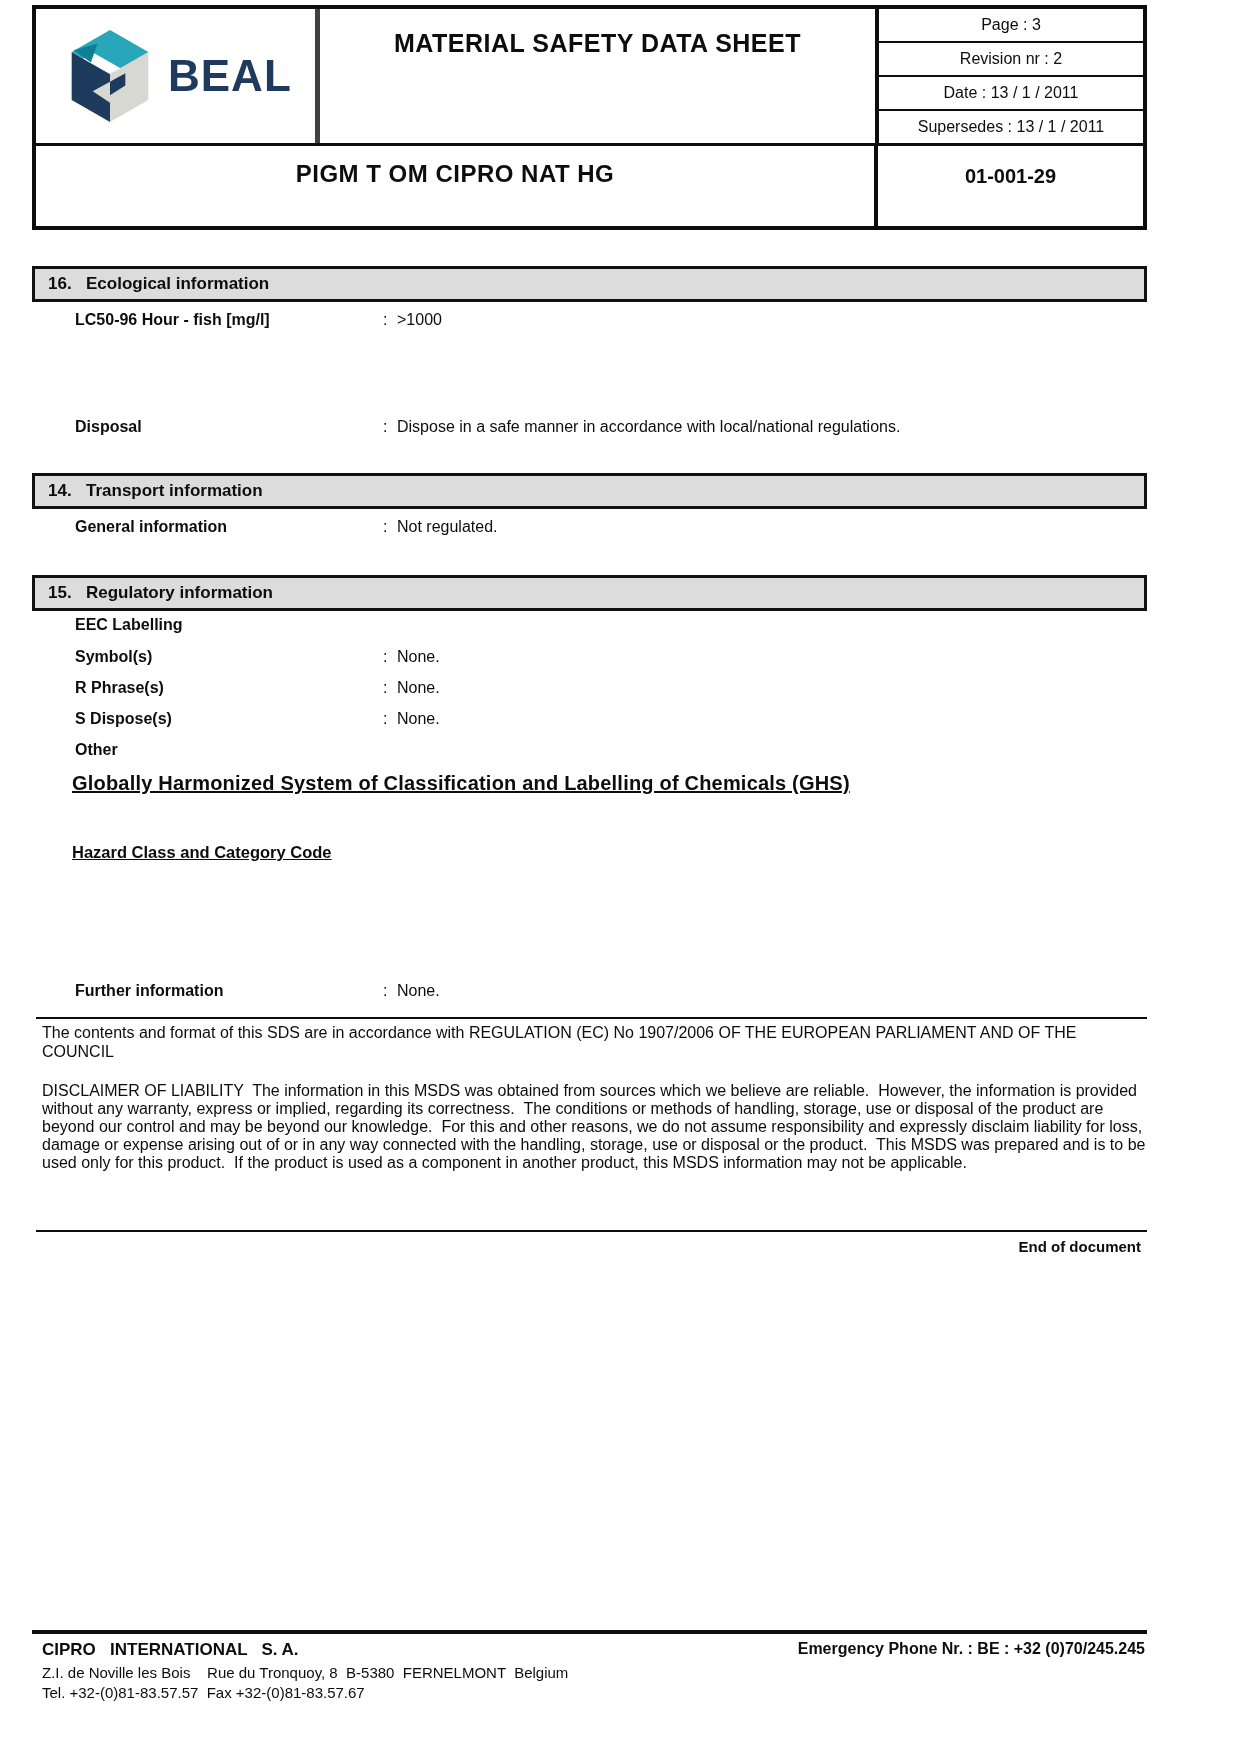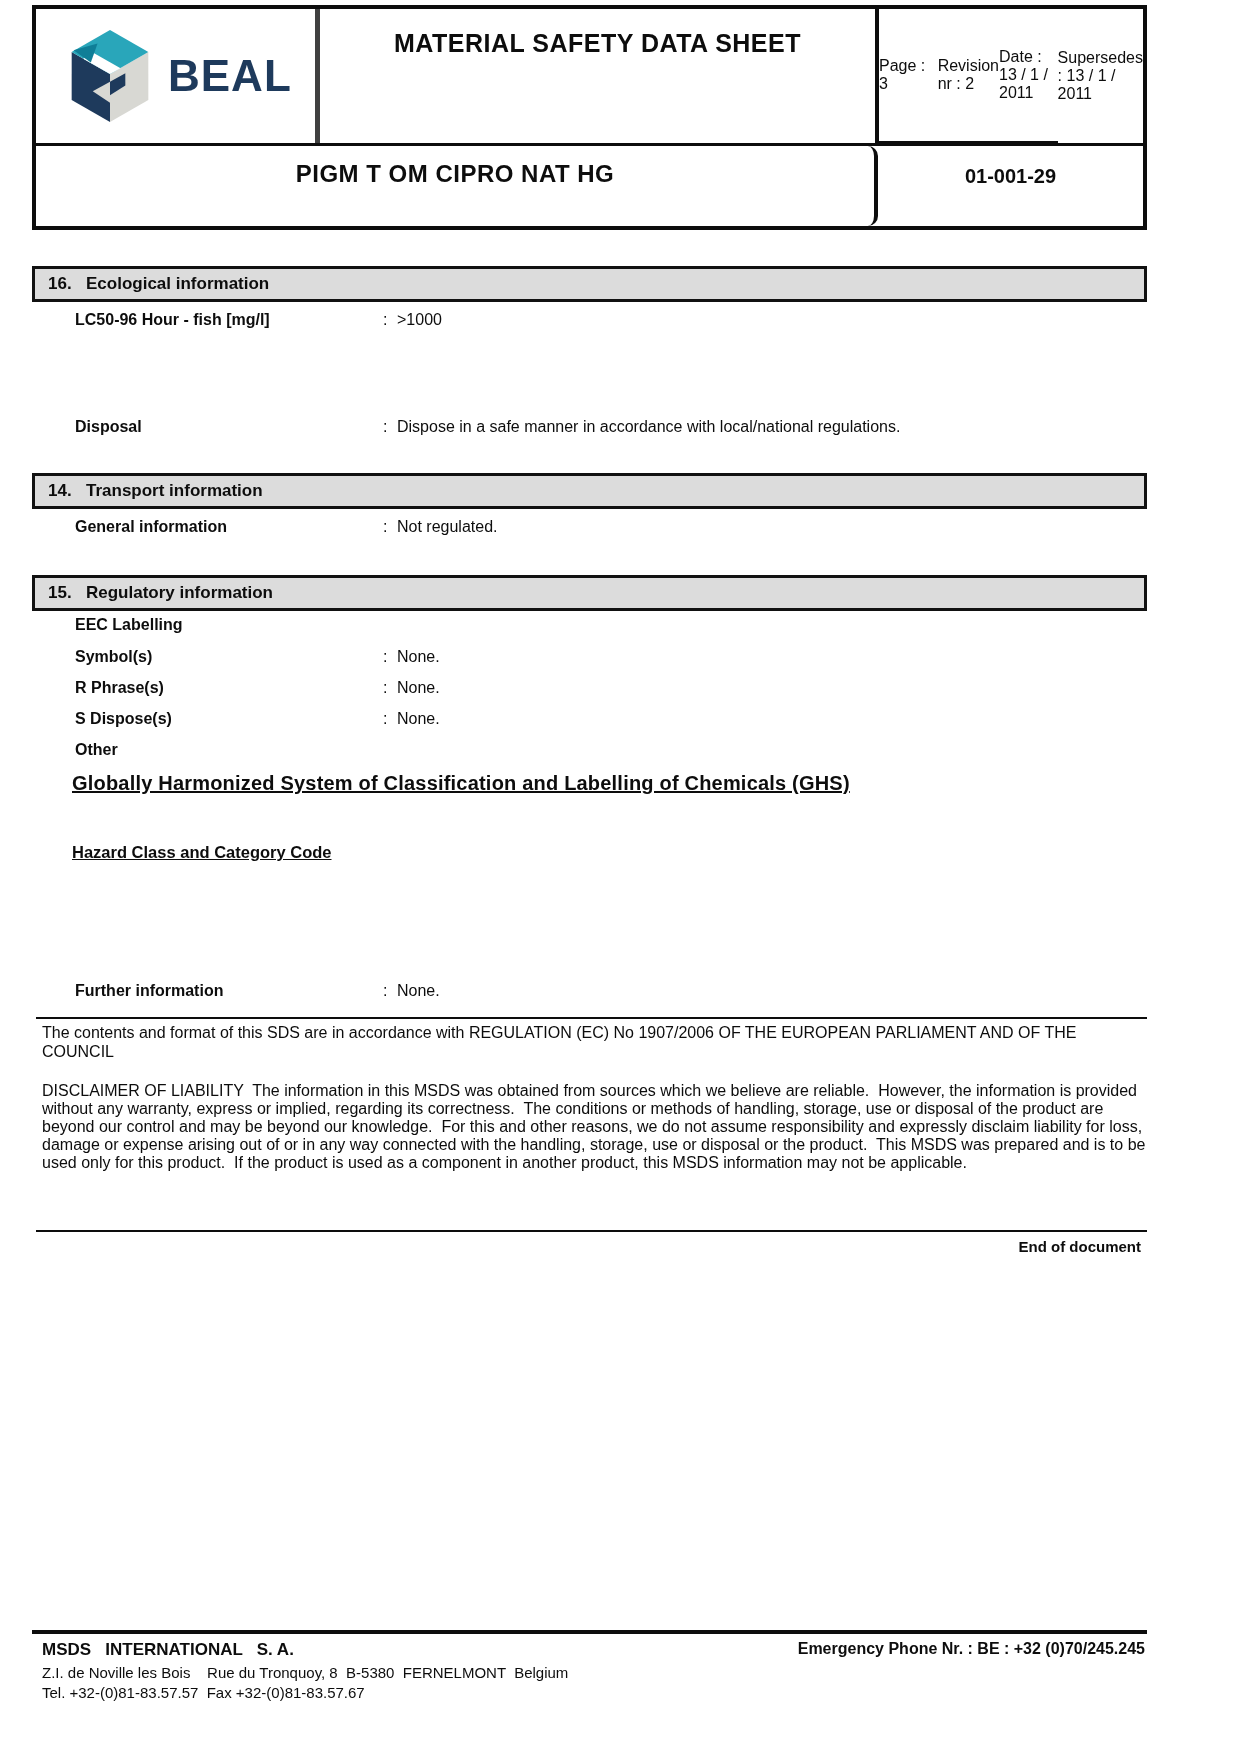--- a/index.html
+++ b/index.html
@@ -19,30 +19,30 @@
   .hdr-logo-cell {
     width:284px; border-right:5px solid #404040;
     display:flex; align-items:center; padding-left:28px; gap:12px;
   }
   .brand-text { font-size:44px; font-weight:bold; color:#1E3A5C; letter-spacing:1px; }
   .hdr-title-cell {
     flex:1; border-right:4px solid #0d0d0d;
     text-align:center; padding-top:20px;
     font-size:25px; font-weight:bold; letter-spacing:0.5px;
   }
-  .hdr-meta-cell { width:264px; display:flex; flex-direction:row; }
+  .hdr-meta-cell { width:264px; display:flex; flex-direction:column; }
   .meta-row {
     flex:1; display:flex; align-items:center; justify-content:center;
     font-size:16px; border-bottom:2px solid #0d0d0d;
   }
   .meta-row:last-child { border-bottom:none; }
   .hdr-bottom { flex:1; display:flex; }
   .hdr-product-cell {
     flex:1; border-right:4px solid #0d0d0d; text-align:center;
-    padding-top:14px; font-size:24px; font-weight:bold; letter-spacing:0.5px;border-radius:10px;
+    padding-top:14px; font-size:24px; font-weight:bold; letter-spacing:0.5px;
   }
   .hdr-code-cell {
     width:265px; text-align:center; padding-top:11px;
     font-size:20px; font-weight:bold;margin-top:8px;
   }
   
   .sec-bar {
     position:absolute; left:32px; width:1115px; height:36px;
     background:#DCDCDC; border:3px solid #111111;
     display:flex; align-items:center; padding-left:13px;
@@ -169,18 +169,18 @@
     <span class="val">None.</span>
   </div>
 
   <div class="rule-thin" style="top:1017px"></div>
   <div class="para" style="top:1023px">The contents and format of this SDS are in accordance with REGULATION (EC) No 1907/2006 OF THE EUROPEAN PARLIAMENT AND OF THE COUNCIL</div>
   <div class="para tight" style="top:1082px">DISCLAIMER OF LIABILITY  The information in this MSDS was obtained from sources which we believe are reliable.  However, the information is provided without any warranty, express or implied, regarding its correctness.  The conditions or methods of handling, storage, use or disposal of the product are beyond our control and may be beyond our knowledge.  For this and other reasons, we do not assume responsibility and expressly disclaim liability for loss, damage or expense arising out of or in any way connected with the handling, storage, use or disposal or the product.  This MSDS was prepared and is to be used only for this product.  If the product is used as a component in another product, this MSDS information may not be applicable.</div>
   <div class="rule-thin" style="top:1230px"></div>
   <div class="end-note" style="top:1238px">End of document</div>
 
   <div class="rule-thick" style="top:1630px"></div>
-  <div class="foot-company" style="top:1640px">MSDS   INTERNATIONAL   S. A.</div>
+  <div class="foot-company" style="top:1640px">CIPRO   INTERNATIONAL   S. A.</div>
   <div class="foot-emergency" style="top:1640px">Emergency Phone Nr. : BE : +32 (0)70/245.245</div>
   <div class="foot-line" style="top:1664px">Z.I. de Noville les Bois    Rue du Tronquoy, 8  B-5380  FERNELMONT  Belgium</div>
   <div class="foot-line" style="top:1684px">Tel. +32-(0)81-83.57.57  Fax +32-(0)81-83.57.67</div>
 
 </div>
 
 </body></html>

